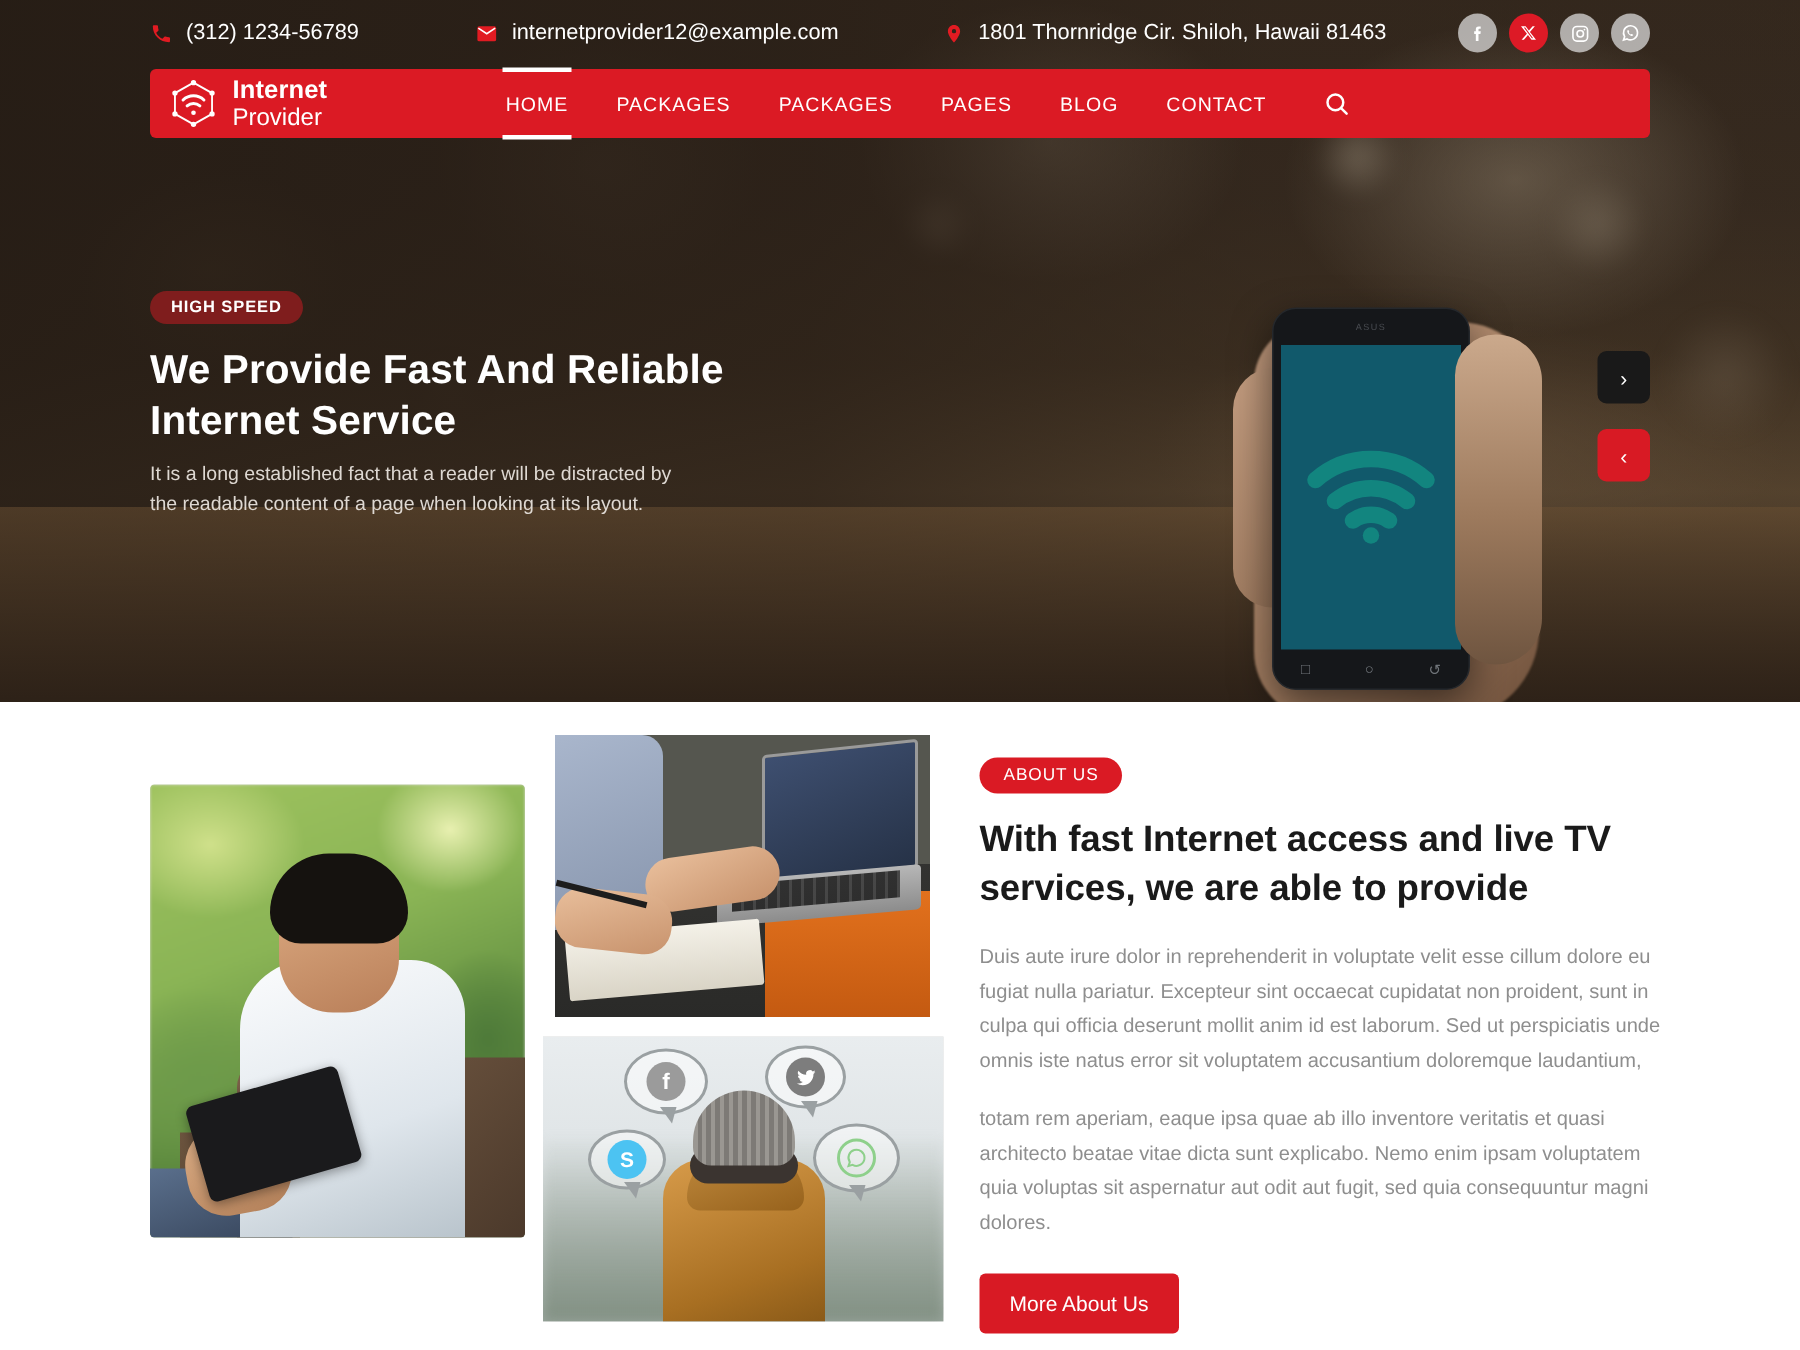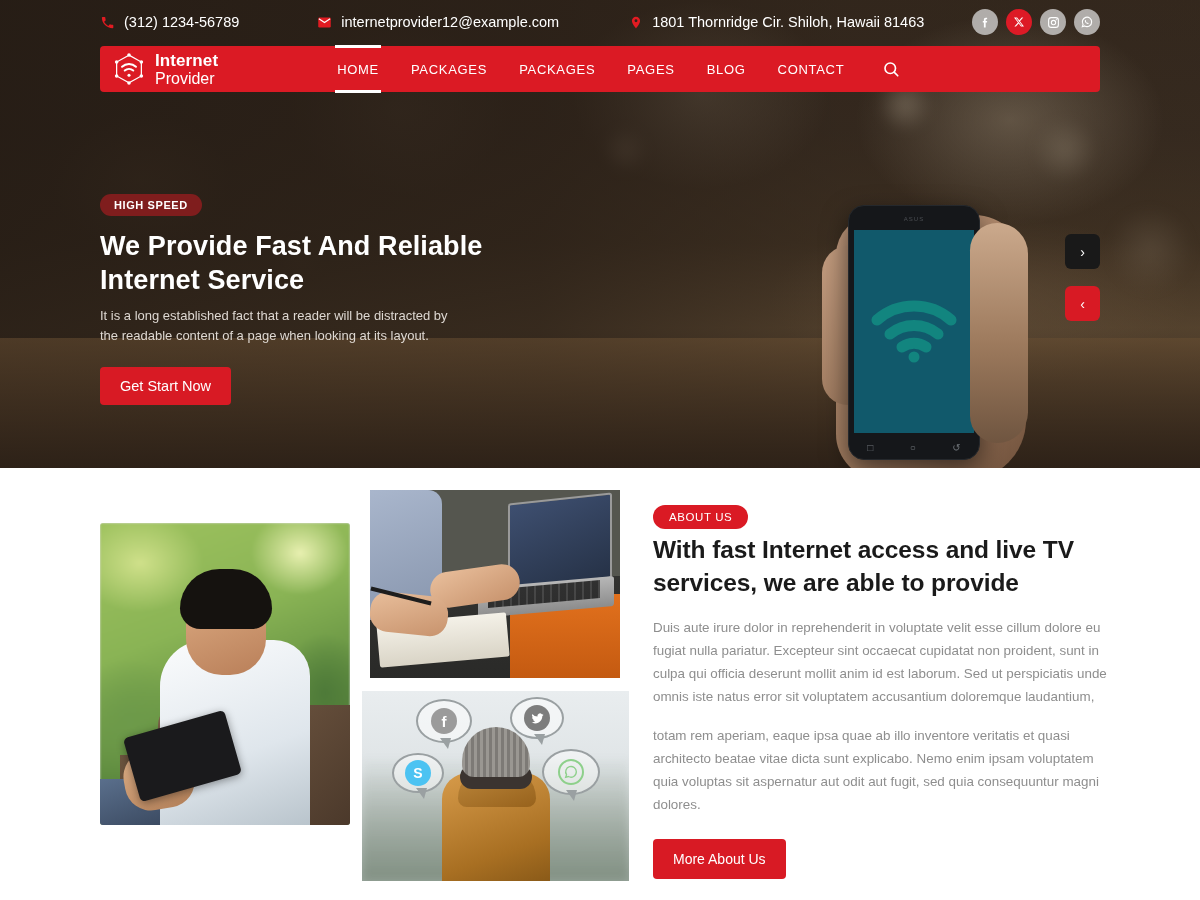--- a/index.html
+++ b/index.html
@@ -342,21 +342,21 @@
 
   
   .about-text { position: absolute; left: 553px; top: 505px; width: 460px; }
   .about-badge {
     display: inline-block; background: #da1a24; color: #fff;
     font-size: 11.5px; font-weight: 400; letter-spacing: .6px;
     padding: 6px 16px; border-radius: 20px;
   }
   .about-title {
     font-size: 24.5px; font-weight: 600; color: #1a1a1a;
-    line-height: 1.33; margin-top: 5px; letter-spacing: -.1px;
+    line-height: 1.33; margin-top: 15px; letter-spacing: -.1px;
   }
   .about-p {
     color: #8e8e8e; font-size: 13.4px; line-height: 1.72; margin-top: 17px;
   }
   .about-p.second { margin-top: 16px; }
   .about-btn {
     margin-top: 22px; background: #d81a24; color: #fff; border: none;
     border-radius: 4px; padding: 12px 20px; font-size: 14px;
     font-family: "Liberation Sans", sans-serif; cursor: pointer;
   }
@@ -477,21 +477,20 @@
           <circle cx="11" cy="11" r="7"></circle>
           <path d="M16.5 16.5 L21 21" stroke-linecap="round"></path>
         </svg>
     </button>
   </nav>
 
   <div class="hero-copy">
     <span class="badge">HIGH SPEED</span>
     <h1 class="hero-title">We Provide Fast And Reliable Internet Service</h1>
     <p class="hero-sub">It is a long established fact that a reader will be distracted by the readable content of a page when looking at its layout.</p>
-    <button class="start-btn">Get Start Now</button>
   </div>
 
   <div class="slider-arrows">
     <button class="arrow next">›</button>
     <button class="arrow prev">‹</button>
   </div>
 </section>
 
 <section class="about">
 

